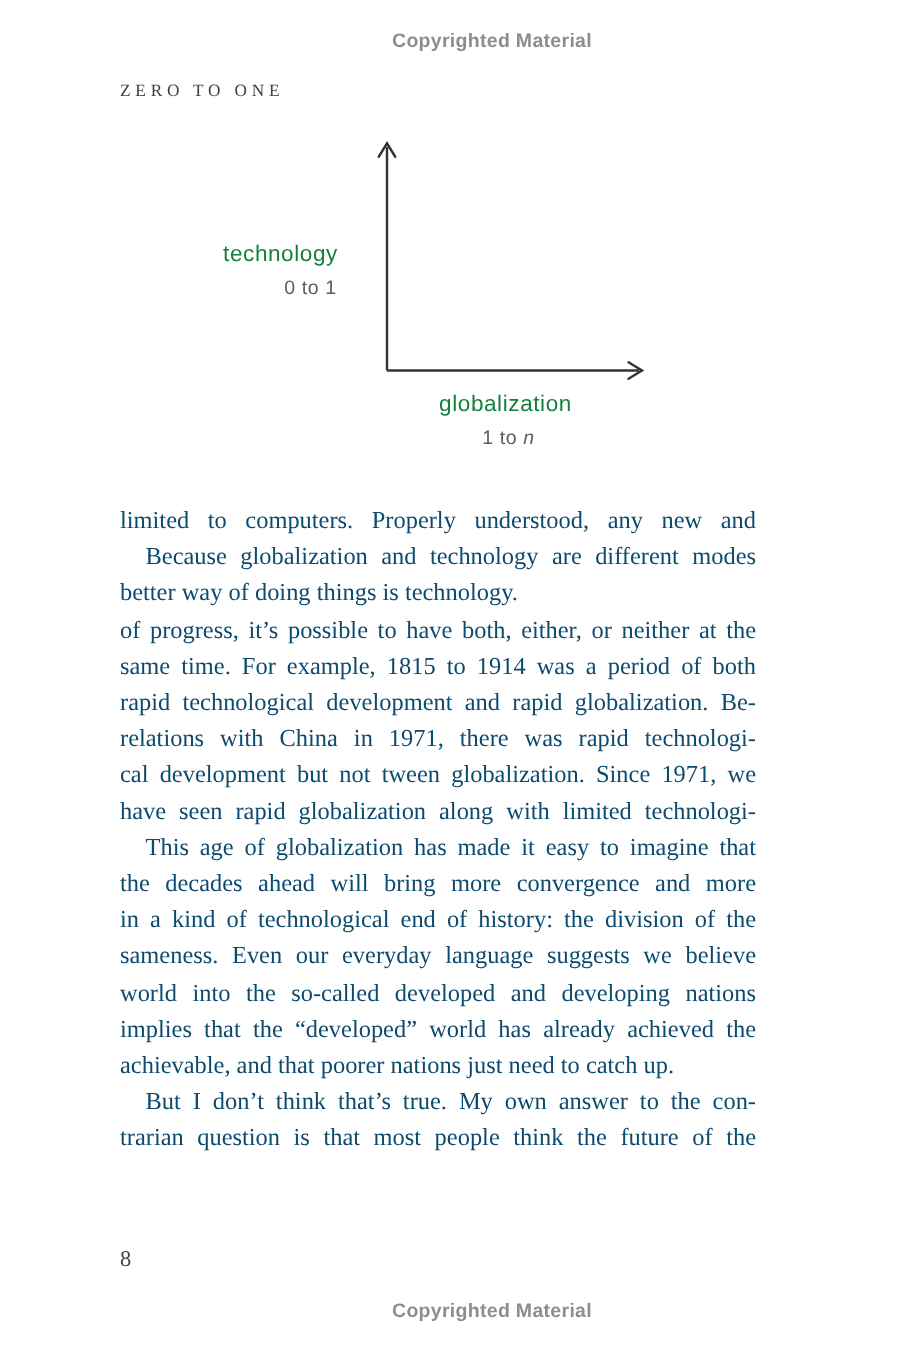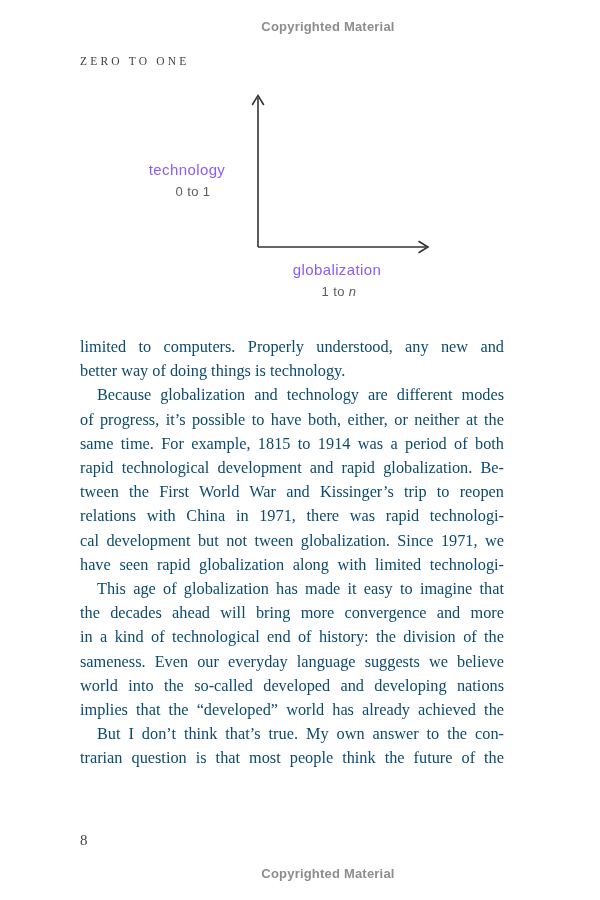--- a/index.html
+++ b/index.html
@@ -8,26 +8,26 @@
   .notice{position:absolute;left:0;width:600px;text-align:center;
           font-family:"Liberation Sans", sans-serif;font-weight:bold;
           font-size:13px;color:#8d8d8d;letter-spacing:0.2px;margin-left:28px;}
   .notice.top{top:19px;}
   .notice.bottom{top:866px;}
   .running-header{position:absolute;left:80px;top:55px;font-size:11.5px;
           letter-spacing:3.2px;color:#3f3f3f;}
   .diagram{position:absolute;left:0;top:0;}
   .diagram svg{position:absolute;left:248px;top:90px;}
   .axis-label{position:absolute;text-align:center;
-          font-family:"Liberation Sans", sans-serif;color:#8b5cf6;
+          font-family:"Liberation Sans", sans-serif;color:#15803d;
           letter-spacing:0.4px;}
   .lbl-main{font-size:15px;}
   .lbl-sub{font-size:13px;color:#5c5c5c;}
   .ylabel{left:107px;top:161px;width:160px;}
-  .ysub{left:113px;top:184px;width:160px;}
+  .ysub{left:127px;top:184px;width:160px;}
   .xlabel{left:257px;top:261px;width:160px;}
   .xsub{left:259px;top:284px;width:160px;}
   .xsub i{font-style:italic;}
   .body-text{position:absolute;left:80px;top:335px;width:424px;
           font-size:16.3px;line-height:24.2px;color:#0c4a6e;}
   .line{text-align:justify;text-align-last:justify;white-space:nowrap;}
   .line.pend{text-align-last:left;}
   .line.ind{padding-left:17px;}
   .page-number{position:absolute;left:80px;top:832px;font-size:15px;color:#474747;}
 </style>
@@ -48,35 +48,35 @@
       <polyline points="171,151.5 180,157 171,162.5" fill="none" stroke="#333" stroke-width="1.6" stroke-linecap="round" stroke-linejoin="miter"></polyline>
     </svg>
     <div class="axis-label lbl-main ylabel">technology</div>
     <div class="axis-label lbl-sub ysub">0 to 1</div>
     <div class="axis-label lbl-main xlabel">globalization</div>
     <div class="axis-label lbl-sub xsub"><span>1 to </span><i>n</i></div>
   </div>
 
   <div class="body-text">
     <div class="line">limited to computers. Properly understood, any new and</div>
+    <div class="line ind">Because globalization and technology are different modes</div>
     <div class="line pend">better way of doing things is technology.</div>
-    <div class="line ind">Because globalization and technology are different modes</div>
     <div class="line">of progress, it’s possible to have both, either, or neither at the</div>
     <div class="line">same time. For example, 1815 to 1914 was a period of both</div>
     <div class="line">rapid technological development and rapid globalization. Be-</div>
-    <div class="line">tween the First World War and Kissinger’s trip to reopen</div>
     <div class="line">relations with China in 1971, there was rapid technologi-</div>
     <div class="line">cal development but not tween globalization. Since 1971, we</div>
     <div class="line">have seen rapid globalization along with limited technologi-</div>
     <div class="line ind">This age of globalization has made it easy to imagine that</div>
     <div class="line">the decades ahead will bring more convergence and more</div>
     <div class="line">in a kind of technological end of history: the division of the</div>
     <div class="line">sameness. Even our everyday language suggests we believe</div>
     <div class="line">world into the so-called developed and developing nations</div>
     <div class="line">implies that the “developed” world has already achieved the</div>
+    <div class="line pend">achievable, and that poorer nations just need to catch up.</div>
     <div class="line ind">But I don’t think that’s true. My own answer to the con-</div>
     <div class="line">trarian question is that most people think the future of the</div>
   </div>
 
   <div class="page-number">8</div>
 
   <div class="notice bottom">Copyrighted Material</div>
 
 </div>
 

